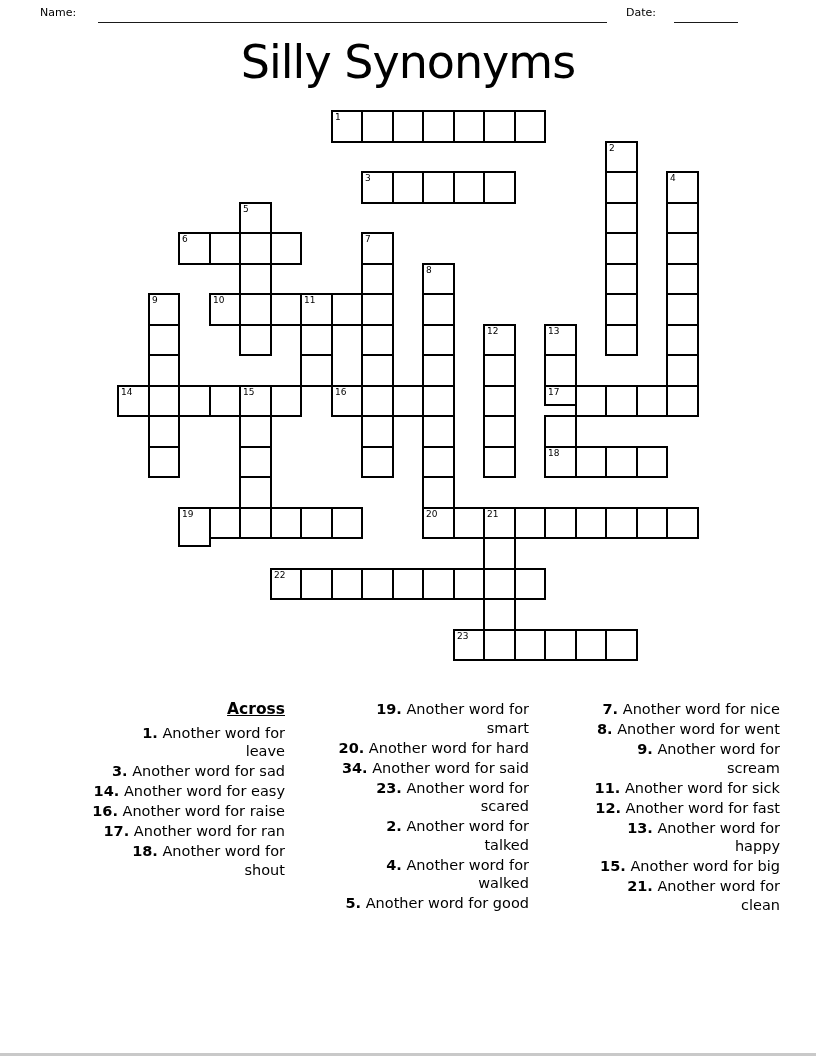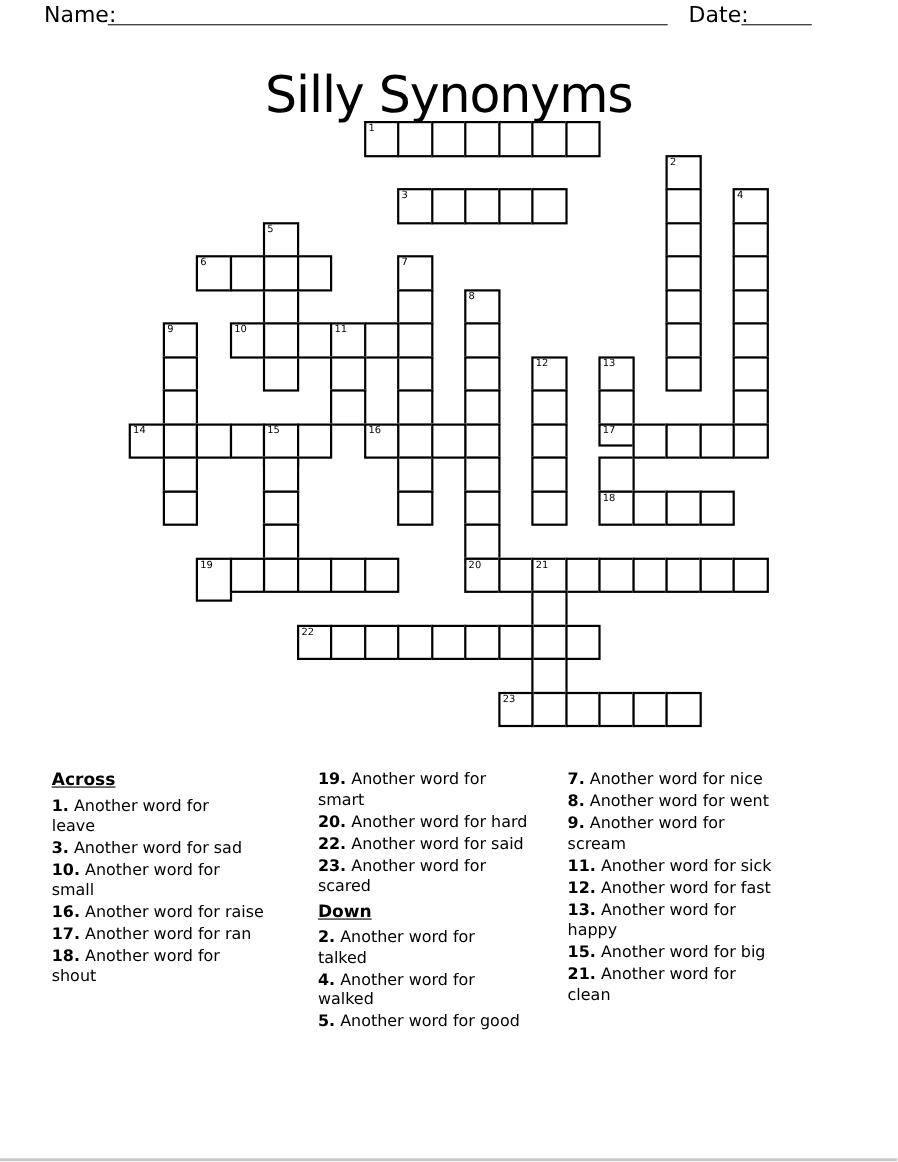--- a/index.html
+++ b/index.html
@@ -2,43 +2,43 @@
 <html><head>
 <meta charset="utf-8">
 <style>
   html,body{margin:0;padding:0;background:#fff;}
   .page{
     position:relative;width:816px;height:1056px;background:#ffffff;
     font-family:"DejaVu Sans","Liberation Sans",sans-serif;color:#000;
     overflow:hidden;
   }
   
-  .hdr-label{position:absolute;top:4px;font-size:20px;line-height:18px;}
+  .hdr-label{position:absolute;top:4px;font-size:11px;line-height:18px;}
   .name-label{left:40px;}
   .date-label{left:626px;text-align:right;}
   .fill-line{position:absolute;top:1px;height:21px;border-bottom:1.6px solid #1a1a1a;}
   .name-line{left:98px;width:509px;}
   .date-line{left:674px;width:64px;}
   
   .title{
     position:absolute;left:0;top:34px;width:100%;text-align:center;
-    font-size:46px;line-height:56px;font-weight:normal;letter-spacing:-1px;margin-top:24px;
+    font-size:46px;line-height:56px;font-weight:normal;letter-spacing:-1px;
   }
   
   .grid{position:absolute;left:117px;top:110px;width:582px;height:551px;}
   .cell{
     position:absolute;background:#fff;border:2px solid #000;
     box-sizing:border-box;
   }
   .cellnum{
     position:absolute;left:2px;top:0;font-size:9px;line-height:11px;
     font-weight:normal;letter-spacing:0;
   }
   
-  .clue-col{position:absolute;top:700px;font-size:14.5px;line-height:18.5px;}
+  .clue-col{position:absolute;top:700px;font-size:14.5px;line-height:18.5px;text-align:right;}
   .clue-col-1{left:47px;width:238px;}
   .clue-col-2{left:289px;width:240px;}
   .clue-col-3{left:516px;width:264px;}
   .clue{white-space:pre-line;margin:0 0 1.5px 0;}
   .clue .cnum{font-weight:bold;}
   .clue-heading{
     font-size:15.5px;font-weight:bold;text-decoration:underline;
     margin:0 0 5px 0;
   }
   .clue + .clue-heading{margin-top:4px;}
@@ -226,35 +226,33 @@
       <div class="cell" style="left: 427px; top: 519px; width: 33px; height: 32px;"></div>
       <div class="cell" style="left: 458px; top: 519px; width: 32px; height: 32px;"></div>
       <div class="cell" style="left: 488px; top: 519px; width: 33px; height: 32px;"></div>
     </div>
 
   <div class="clue-col clue-col-1">
       <div class="clue-heading">Across</div>
       <div class="clue"><span class="cnum">1.</span><span> Another word for
 leave</span></div>
       <div class="clue"><span class="cnum">3.</span><span> Another word for sad</span></div>
-      <div class="clue"><span class="cnum">10.</span><span> Another word for
-small</span></div>
+      <div class="clue"><span class="cnum">14.</span><span> Another word for easy</span></div>
       <div class="clue"><span class="cnum">16.</span><span> Another word for raise</span></div>
       <div class="clue"><span class="cnum">17.</span><span> Another word for ran</span></div>
       <div class="clue"><span class="cnum">18.</span><span> Another word for
 shout</span></div>
     </div>
   <div class="clue-col clue-col-2">
       <div class="clue"><span class="cnum">19.</span><span> Another word for
 smart</span></div>
       <div class="clue"><span class="cnum">20.</span><span> Another word for hard</span></div>
-      <div class="clue"><span class="cnum">22.</span><span> Another word for said</span></div>
+      <div class="clue"><span class="cnum">34.</span><span> Another word for said</span></div>
       <div class="clue"><span class="cnum">23.</span><span> Another word for
 scared</span></div>
-      <div class="clue-heading">Down</div>
       <div class="clue"><span class="cnum">2.</span><span> Another word for
 talked</span></div>
       <div class="clue"><span class="cnum">4.</span><span> Another word for
 walked</span></div>
       <div class="clue"><span class="cnum">5.</span><span> Another word for good</span></div>
     </div>
   <div class="clue-col clue-col-3">
       <div class="clue"><span class="cnum">7.</span><span> Another word for nice</span></div>
       <div class="clue"><span class="cnum">8.</span><span> Another word for went</span></div>
       <div class="clue"><span class="cnum">9.</span><span> Another word for

